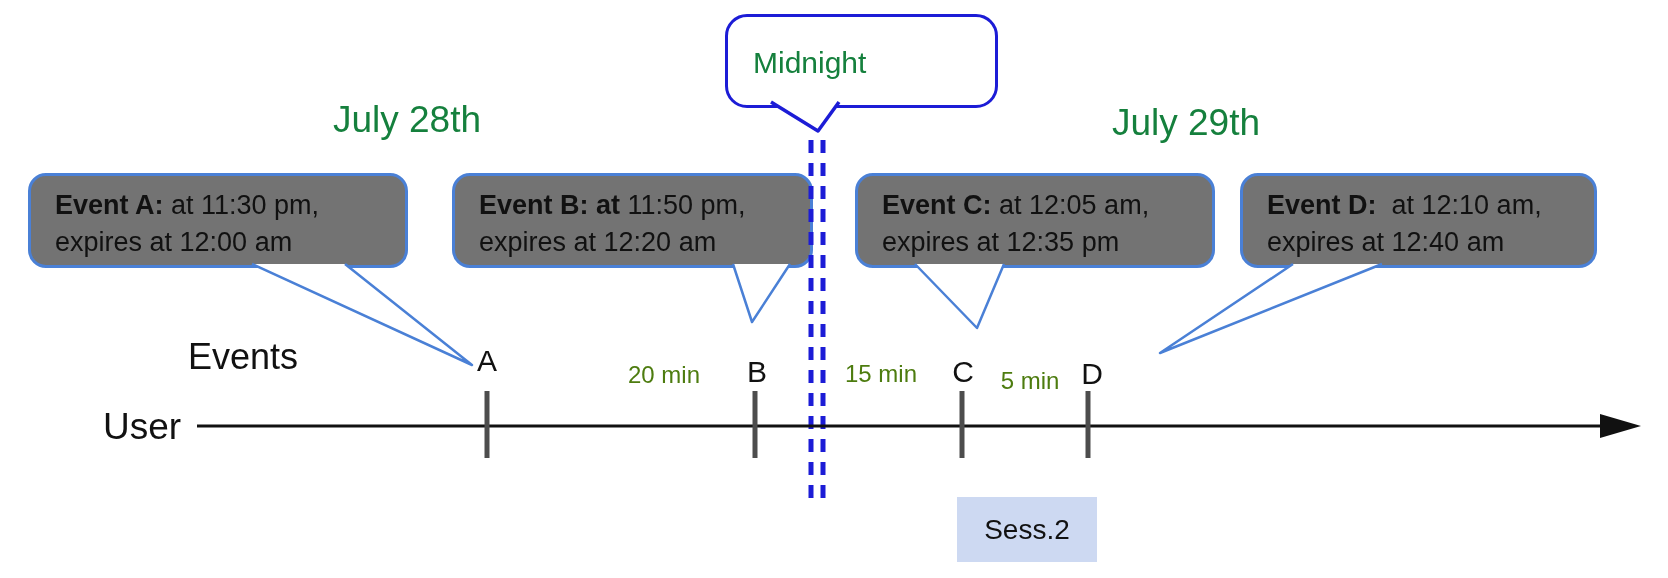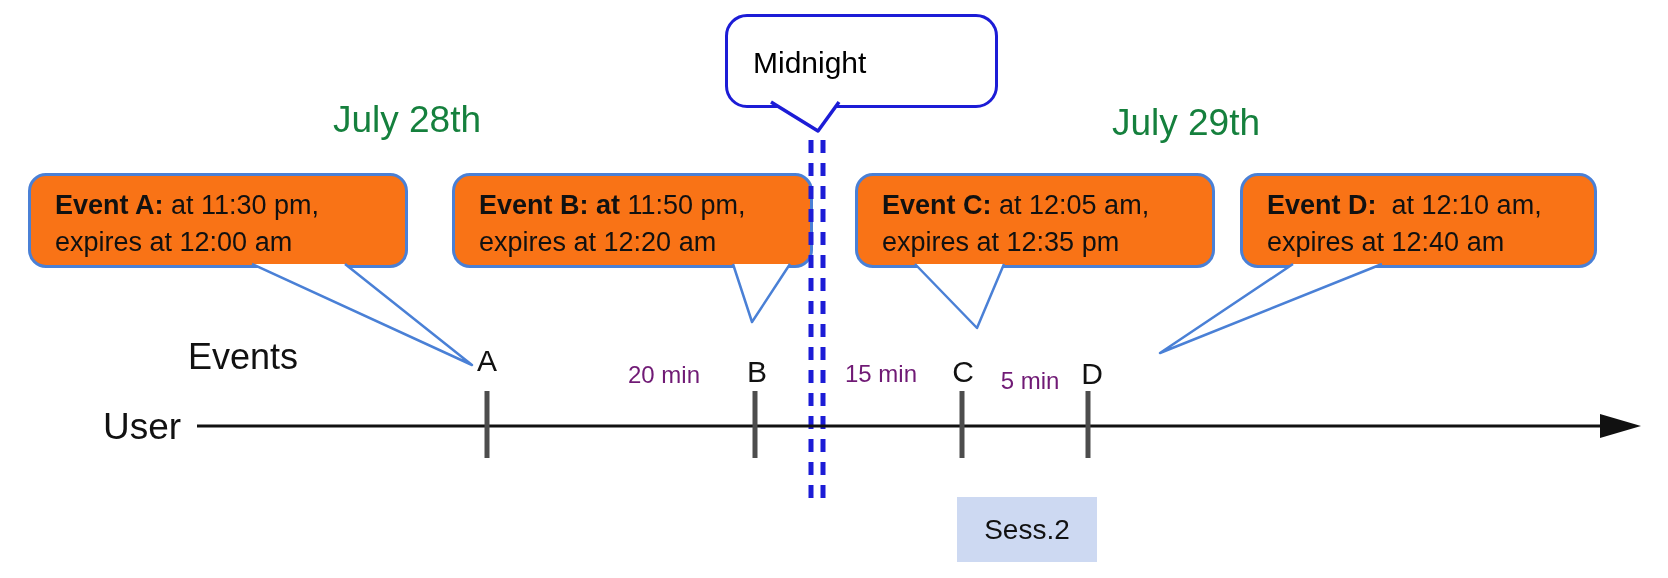--- a/index.html
+++ b/index.html
@@ -27,29 +27,29 @@
     left: 725px; top: 14px;
     width: 273px; height: 94px;
     border: 3.5px solid #1c1cd6;
     border-radius: 22px;
     background: #ffffff;
     box-sizing: border-box;
     z-index: 2;
   }
   .midnight-bubble .lbl {
     position: absolute; left: 25px; top: 29px;
-    font-size: 30px; color: #000000; white-space: pre;
+    font-size: 30px; color: #15803d; white-space: pre;
   }
 
   
   .event-bubble {
     top: 173px; height: 95px;
     border: 3px solid #4a80d6;
     border-radius: 18px;
-    background: #f97316;
+    background: #737373;
     box-sizing: border-box;
     z-index: 2;
     font-size: 27px;
     line-height: 37px;
     padding: 11px 0 0 24px;
   }
   .event-bubble .ln { display: block; white-space: pre; }
   .event-bubble .b { font-weight: bold; }
 
   
@@ -61,21 +61,21 @@
 
   .tick-label {
     font-size: 30px;
     transform: translateX(-50%);
     white-space: nowrap;
   }
   .interval-label {
     font-size: 24px;
     transform: translateX(-50%);
     white-space: nowrap;
-    color: #701a75;
+    color: #4d7c0f;
   }
 
   
   .session-bar {
     top: 497px; height: 65px;
     background: #cdd9f2;
     text-align: center;
     font-size: 28px;
     line-height: 65px;
     z-index: 1;

